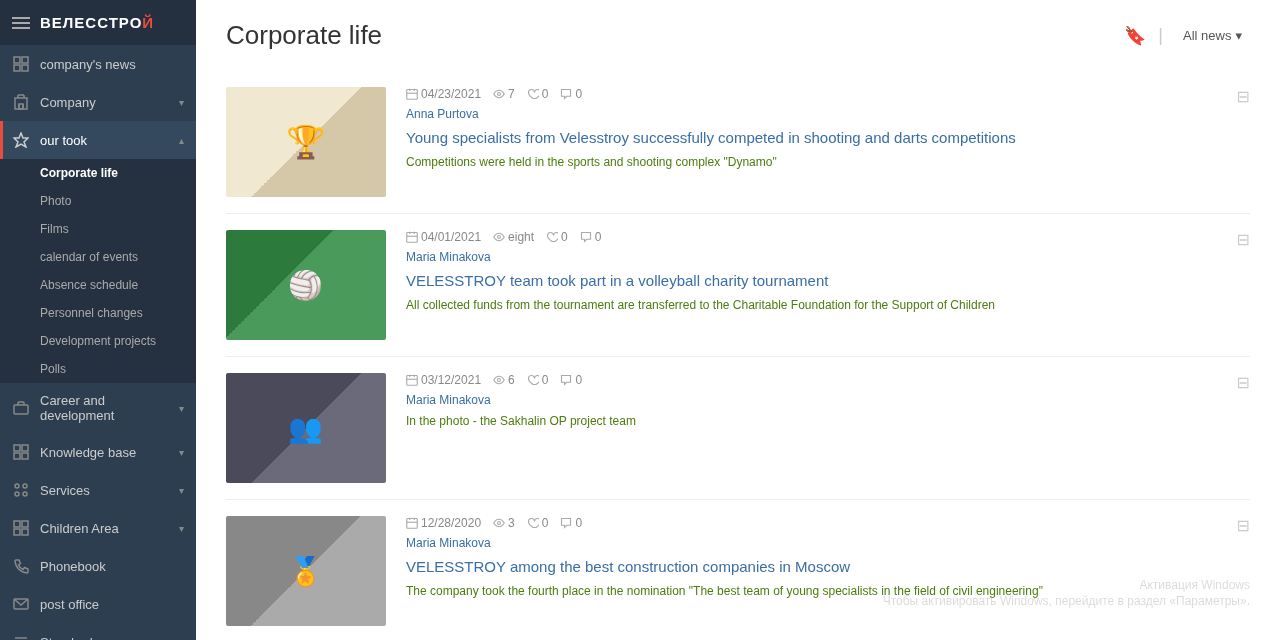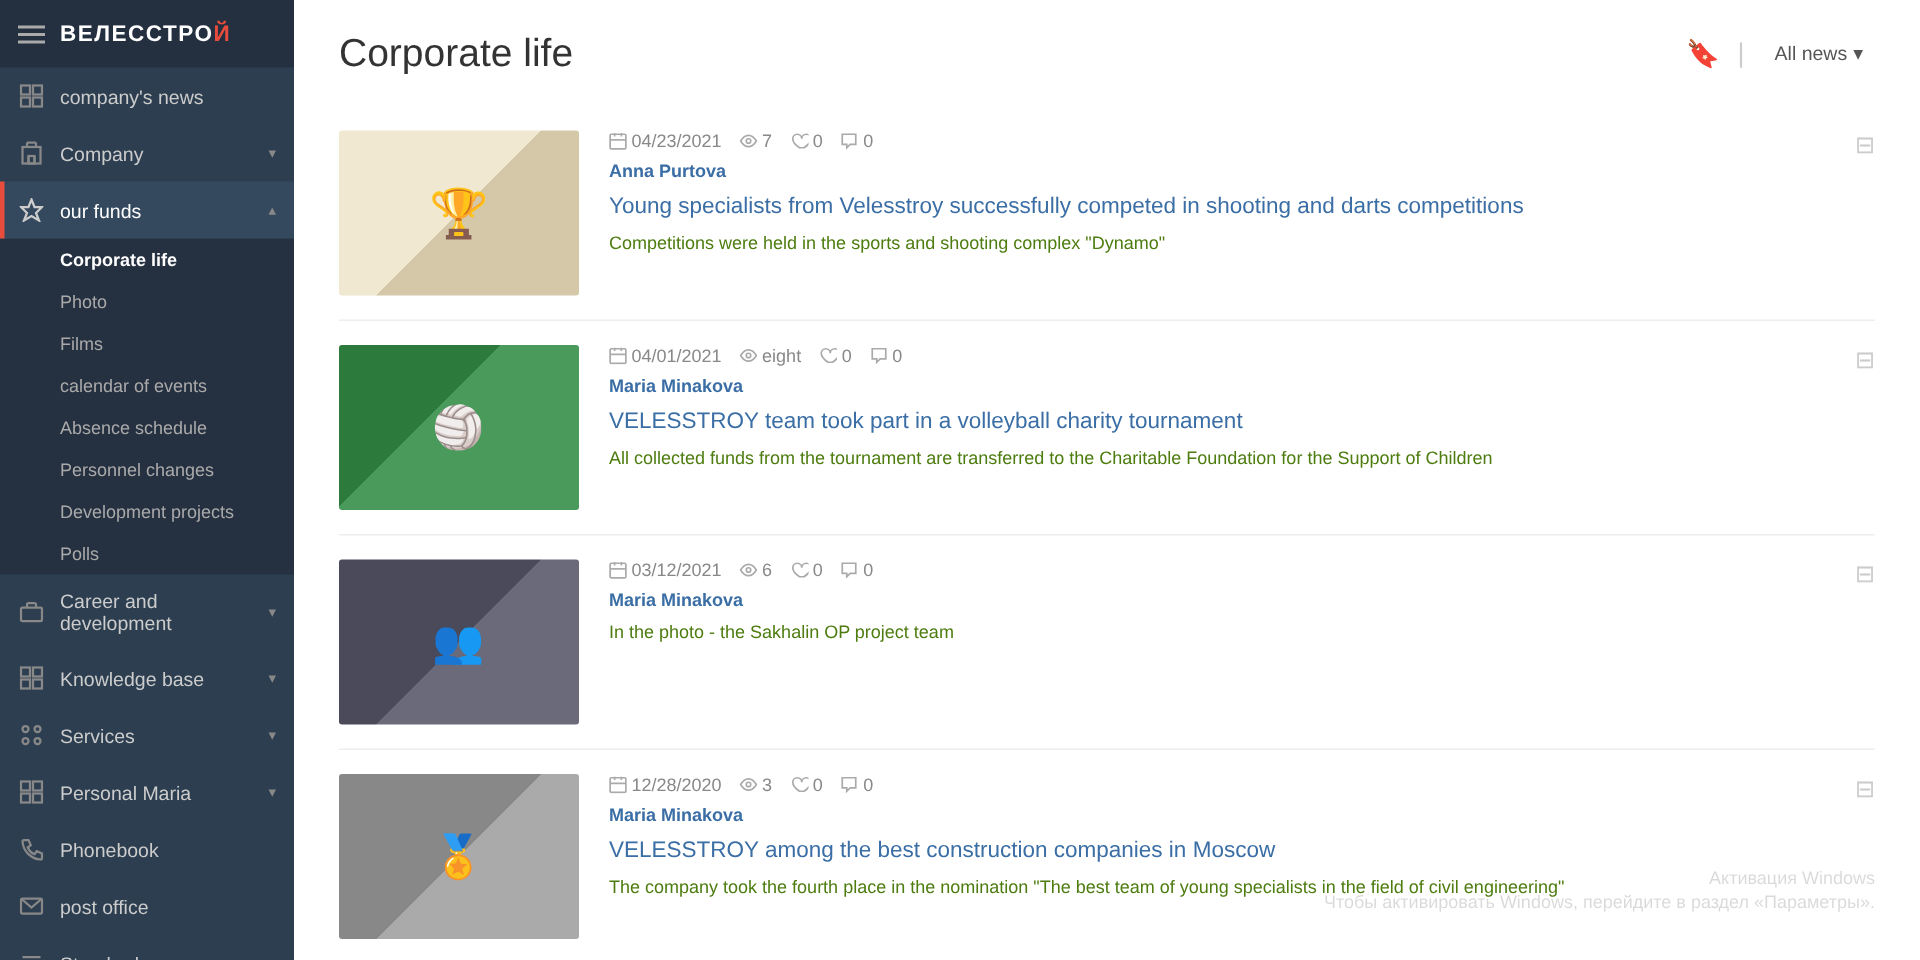--- a/index.html
+++ b/index.html
@@ -122,21 +122,21 @@
     .thumb-3 { background: linear-gradient(135deg, #4a4a5a 50%, #6a6a7a 50%); position: relative; }
     .thumb-3::after { content: '👥'; position: absolute; top: 50%; left: 50%; transform: translate(-50%,-50%); font-size: 28px; }
     .thumb-4 { background: linear-gradient(135deg, #888 50%, #aaa 50%); position: relative; }
     .thumb-4::after { content: '🏅'; position: absolute; top: 50%; left: 50%; transform: translate(-50%,-50%); font-size: 28px; }
 
     .news-body { flex: 1; }
     .news-meta {
       display: flex; align-items: center; gap: 12px; font-size: 12px; color: #888; margin-bottom: 6px;
     }
     .meta-item { display: flex; align-items: center; gap: 3px; }
-    .news-author { color: #3a6ea5; font-size: 12px; margin-bottom: 6px; cursor: pointer; font-weight: bold; }
+    .news-author { color: #3a6ea5; font-size: 12px; margin-bottom: 6px; cursor: pointer; }
     .news-title { font-size: 15px; color: #3a6ea5; margin-bottom: 6px; cursor: pointer; line-height: 1.4; }
     .news-desc { font-size: 12px; color: #4d7c0f; line-height: 1.4; }
     .card-bookmark {
       position: absolute; right: 0; top: 16px; color: #ccc; cursor: pointer; font-size: 16px;
     }
 
     
     .win-watermark {
       position: fixed; bottom: 30px; right: 30px; color: rgba(0,0,0,0.15);
       font-size: 12px; text-align: right; pointer-events: none;
@@ -189,21 +189,21 @@
     <span class="chevron">▾</span>
   </div>
 
   <div class="nav-item active">
     <div class="red-bar"></div>
     <span class="nav-icon">
       <svg class="icon-svg" viewBox="0 0 16 16" fill="none" stroke="#ccc" stroke-width="1.5">
         <polygon points="8,1 10,6 15,6 11,10 13,15 8,12 3,15 5,10 1,6 6,6"></polygon>
       </svg>
     </span>
-    <span class="nav-label">our funds</span>
+    <span class="nav-label">our took</span>
     <span class="chevron">▴</span>
   </div>
 
   <div class="sub-nav">
     <div class="sub-item active">Corporate life</div>
     <div class="sub-item">Photo</div>
     <div class="sub-item">Films</div>
     <div class="sub-item">calendar of events</div>
     <div class="sub-item">Absence schedule</div>
     <div class="sub-item">Personnel changes</div>
@@ -250,21 +250,21 @@
 
   <div class="nav-item">
     <span class="nav-icon">
       <svg class="icon-svg" viewBox="0 0 16 16" fill="none" stroke="#888" stroke-width="1.5">
         <rect x="1" y="1" width="6" height="6"></rect>
           <rect x="9" y="1" width="6" height="6"></rect>
         <rect x="1" y="9" width="6" height="6"></rect>
           <rect x="9" y="9" width="6" height="6"></rect>
       </svg>
     </span>
-    <span class="nav-label">Personal Maria</span>
+    <span class="nav-label">Children Area</span>
     <span class="chevron">▾</span>
   </div>
 
   <div class="nav-item">
     <span class="nav-icon">
       <svg class="icon-svg" viewBox="0 0 16 16" fill="none" stroke="#888" stroke-width="1.5">
         <path d="M3 2h3l1.5 3.5-2 1.5a8 8 0 004.5 4.5l1.5-2L15 11v3a1 1 0 01-1 1A13 13 0 012 3a1 1 0 011-1z"></path>
       </svg>
     </span>
     <span class="nav-label">Phonebook</span>

